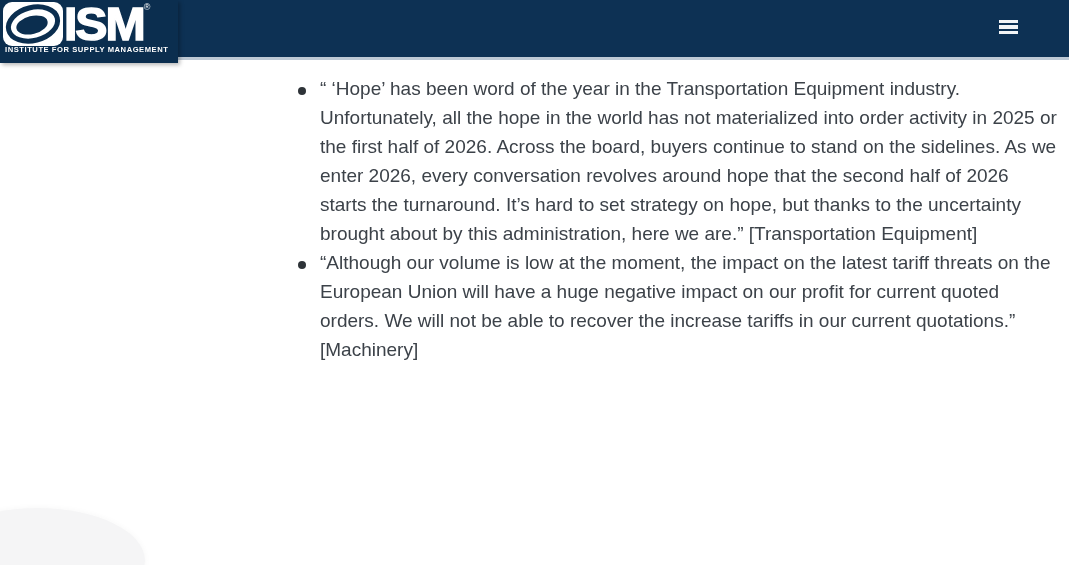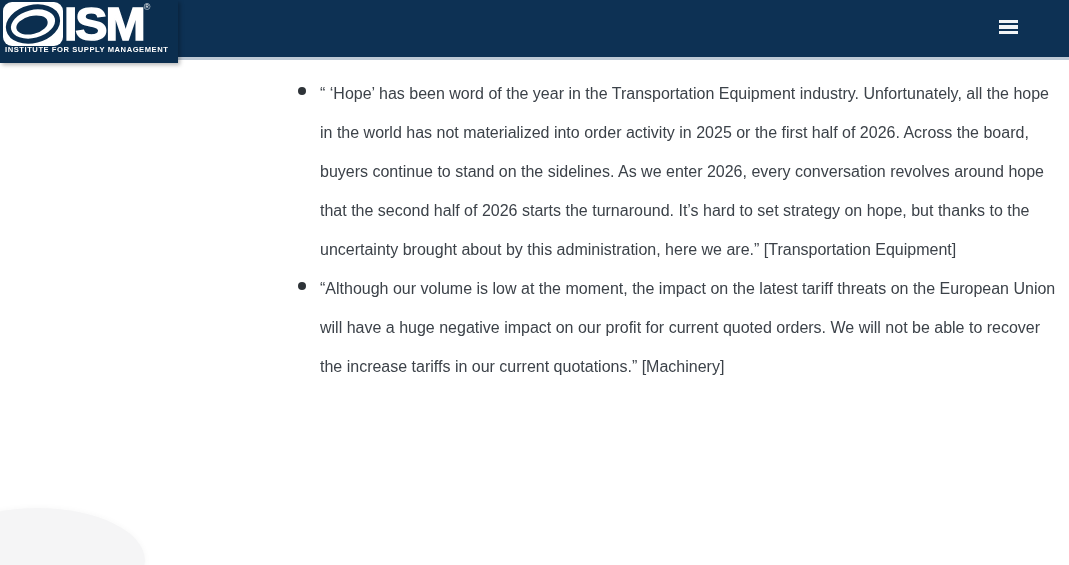--- a/index.html
+++ b/index.html
@@ -98,22 +98,22 @@
     padding-bottom: 4px;
   }
 
   ul.quotes {
     list-style: none;
     margin: 14px 0 0 320px;
     width: 740px;
   }
   ul.quotes li {
     position: relative;
-    font-size: 16px;
-    line-height: 39px;
+    font-size: 19px;
+    line-height: 29px;
     color: #3c4249;
   }
   ul.quotes li::before {
     content: "";
     position: absolute;
     left: -22px; top: 13px;
     width: 8px; height: 8px;
     border-radius: 50%;
     background: #2e3338;
   }

